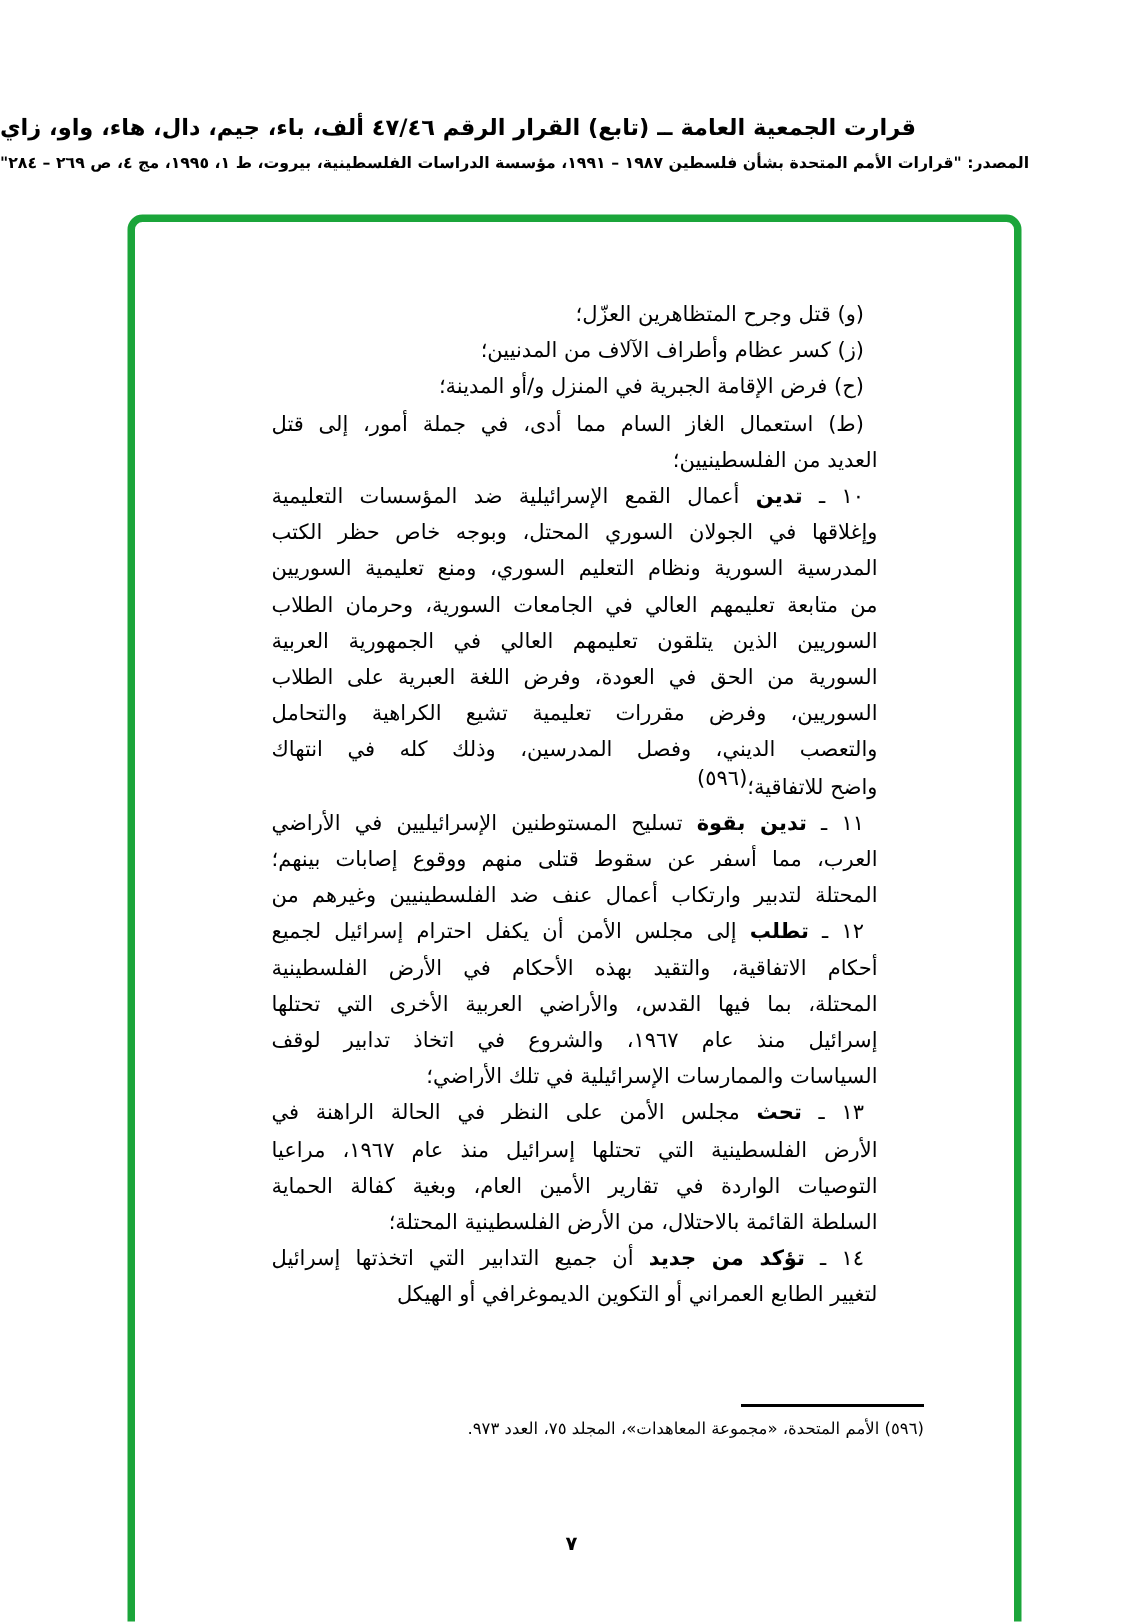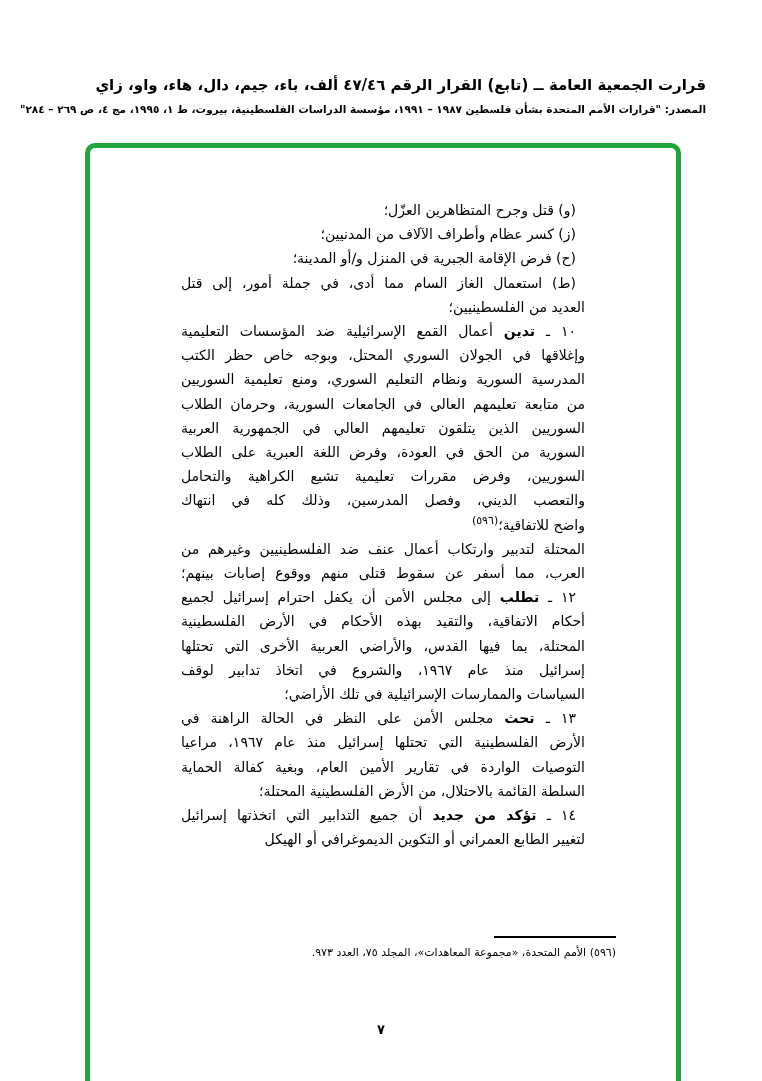--- a/index.html
+++ b/index.html
@@ -4,21 +4,21 @@
 <style>
   html,body{margin:0;padding:0;}
   body{
     width:762px;height:1081px;position:relative;
     background:#ffffff;color:#111;
     font-family:"DejaVu Sans",sans-serif;
     overflow:hidden;
   }
   .page-header{
     position:absolute;top:74px;left:0;width:706px;
-    text-align:right;direction:rtl;
+    text-align:left;direction:rtl;
   }
   .header-title{
     font-size:15px;line-height:22px;font-weight:bold;color:#000;
     letter-spacing:0;
   }
   .header-source{
     margin-top:6px;
     font-size:10.5px;line-height:15px;font-weight:bold;color:#000;
   }
   .green-box{
@@ -29,21 +29,21 @@
   }
   .body-text{
     direction:rtl;
     width:404px;margin:0 auto;padding-top:50px;
     font-size:14px;line-height:24.2px;color:#000;
   }
   .bline{min-height:24.2px;text-align:right;}
   .bline.ind{padding-right:9px;}
   .bline.just{text-align:justify;text-align-last:justify;}
   .bline .b{font-weight:bold;}
-  .bline .sup{font-size:11px;vertical-align:super;line-height:0;margin-left:29px;}
+  .bline .sup{font-size:14px;vertical-align:super;line-height:0;margin-left:29px;}
   .footnote-area{
     position:absolute;top:788px;right:60px;left:55px;
     direction:rtl;text-align:right;
   }
   .fn-sep{
     width:122px;height:2px;background:#000;margin-bottom:7px;
   }
   .fn-text{
     font-size:11px;line-height:16px;color:#000;
   }
@@ -69,22 +69,23 @@
       <div class="bline"><span>العديد من الفلسطينيين؛</span></div>
       <div class="bline just ind"><span>١٠ ـ </span><span class="b">تدين</span><span> أعمال القمع الإسرائيلية ضد المؤسسات التعليمية</span></div>
       <div class="bline just"><span>وإغلاقها في الجولان السوري المحتل، وبوجه خاص حظر الكتب</span></div>
       <div class="bline just"><span>المدرسية السورية ونظام التعليم السوري، ومنع تعليمية السوريين</span></div>
       <div class="bline just"><span>من متابعة تعليمهم العالي في الجامعات السورية، وحرمان الطلاب</span></div>
       <div class="bline just"><span>السوريين الذين يتلقون تعليمهم العالي في الجمهورية العربية</span></div>
       <div class="bline just"><span>السورية من الحق في العودة، وفرض اللغة العبرية على الطلاب</span></div>
       <div class="bline just"><span>السوريين، وفرض مقررات تعليمية تشيع الكراهية والتحامل</span></div>
       <div class="bline just"><span>والتعصب الديني، وفصل المدرسين، وذلك كله في انتهاك</span></div>
       <div class="bline"><span>واضح للاتفاقية؛</span><span class="sup">(٥٩٦)</span></div>
+      <div class="bline just ind"><span>١١ ـ </span><span class="b">تدين بقوة</span><span> تسليح المستوطنين الإسرائيليين في الأراضي</span></div>
+      <div class="bline just"><span>العرب، مما أسفر عن سقوط قتلى منهم ووقوع إصابات بينهم؛</span></div>
       <div class="bline just"><span>المحتلة لتدبير وارتكاب أعمال عنف ضد الفلسطينيين وغيرهم من</span></div>
-      <div class="bline just"><span>العرب، مما أسفر عن سقوط قتلى منهم ووقوع إصابات بينهم؛</span></div>
       <div class="bline just ind"><span>١٢ ـ </span><span class="b">تطلب</span><span> إلى مجلس الأمن أن يكفل احترام إسرائيل لجميع</span></div>
       <div class="bline just"><span>أحكام الاتفاقية، والتقيد بهذه الأحكام في الأرض الفلسطينية</span></div>
       <div class="bline just"><span>المحتلة، بما فيها القدس، والأراضي العربية الأخرى التي تحتلها</span></div>
       <div class="bline just"><span>إسرائيل منذ عام ١٩٦٧، والشروع في اتخاذ تدابير لوقف</span></div>
       <div class="bline"><span>السياسات والممارسات الإسرائيلية في تلك الأراضي؛</span></div>
       <div class="bline just ind"><span>١٣ ـ </span><span class="b">تحث</span><span> مجلس الأمن على النظر في الحالة الراهنة في</span></div>
       <div class="bline just"><span>الأرض الفلسطينية التي تحتلها إسرائيل منذ عام ١٩٦٧، مراعيا</span></div>
       <div class="bline just"><span>التوصيات الواردة في تقارير الأمين العام، وبغية كفالة الحماية</span></div>
       <div class="bline"><span>السلطة القائمة بالاحتلال، من الأرض الفلسطينية المحتلة؛</span></div>
       <div class="bline just ind"><span>١٤ ـ </span><span class="b">تؤكد من جديد</span><span> أن جميع التدابير التي اتخذتها إسرائيل</span></div>

